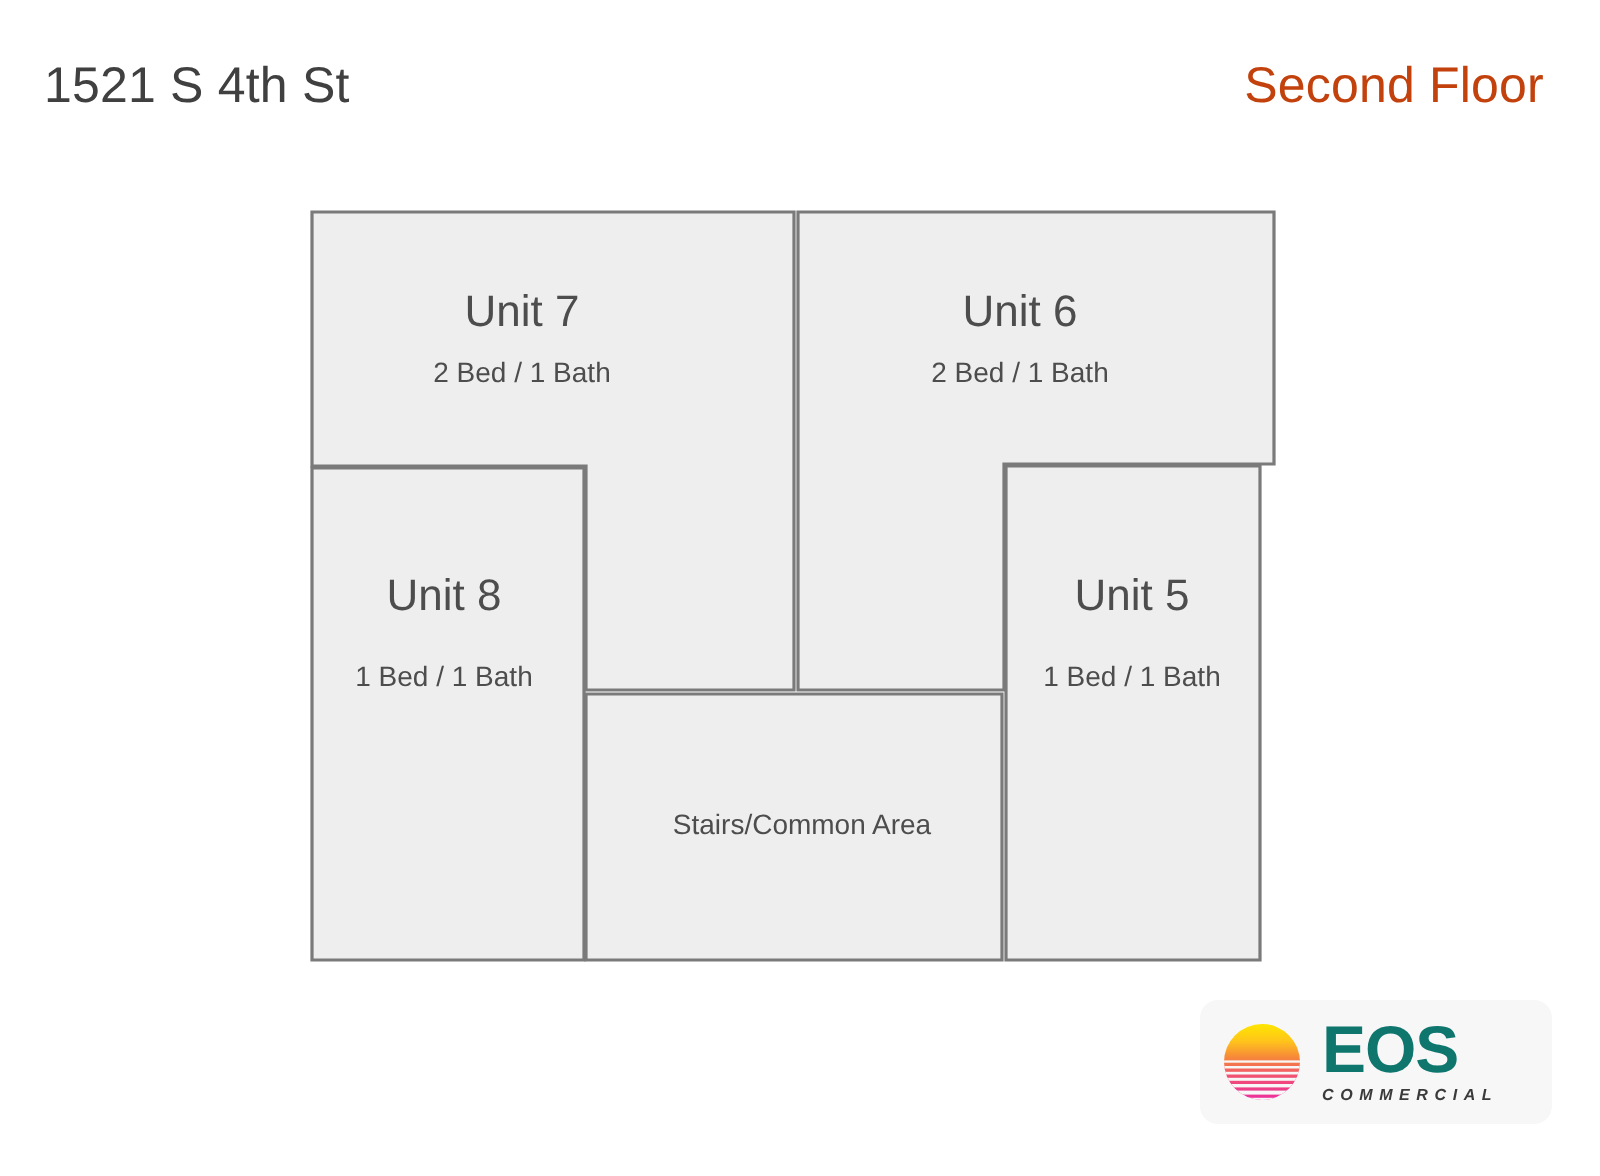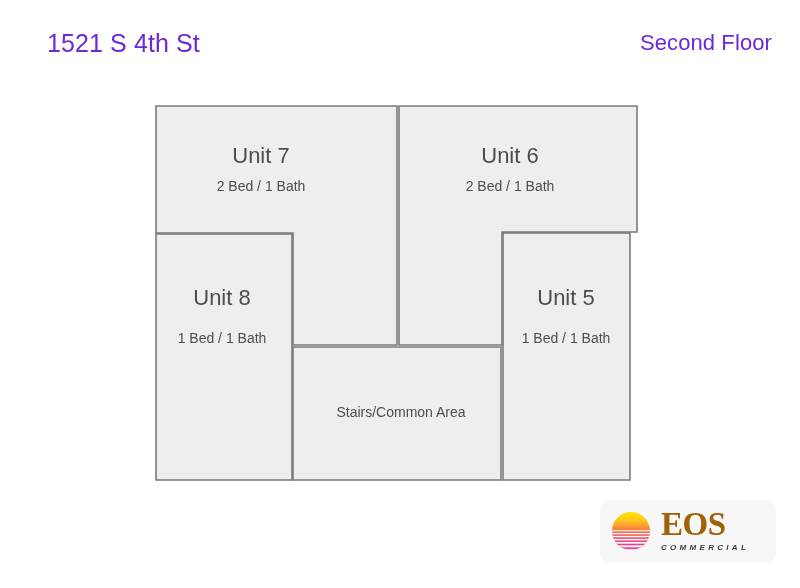--- a/index.html
+++ b/index.html
@@ -26,30 +26,29 @@
     height: 44px;
     display: flex;
     align-items: flex-start;
     justify-content: space-between;
     box-sizing: border-box;
     padding: 0 28px 0 22px;
   }
   .header-title {
     font-size: 25px;
     font-weight: 400;
-    color: #6d28d9;
+    color: #404040;
     letter-spacing: 0.1px;
     line-height: 30px;
     white-space: nowrap;
-    margin-left: 25px;
   }
   .header-subtitle {
-    font-size: 22px;
+    font-size: 25px;
     font-weight: 400;
-    color: #6d28d9;
+    color: #c2410c;
     letter-spacing: 0.1px;
     line-height: 30px;
     white-space: nowrap;
     text-align: right;
   }
 
   
   .plan-wrap {
     position: absolute;
     left: 10px;
@@ -108,24 +107,24 @@
     flex: 0 0 44px;
     position: relative;
   }
   .logo-text-block {
     margin-left: 8px;
     display: flex;
     flex-direction: column;
     justify-content: center;
   }
   .logo-eos {
-    font-family: Liberation Serif, serif;
+    font-family: Liberation Sans, sans-serif;
     font-size: 33px;
     font-weight: bold;
-    color: #a16207;
+    color: #0f766e;
     line-height: 33px;
     letter-spacing: -0.5px;
   }
   .logo-commercial {
     font-family: "Liberation Sans", sans-serif;
     font-size: 8px;
     font-weight: bold;
     color: #3b3b3b;
     letter-spacing: 3.3px;
     line-height: 12px;

